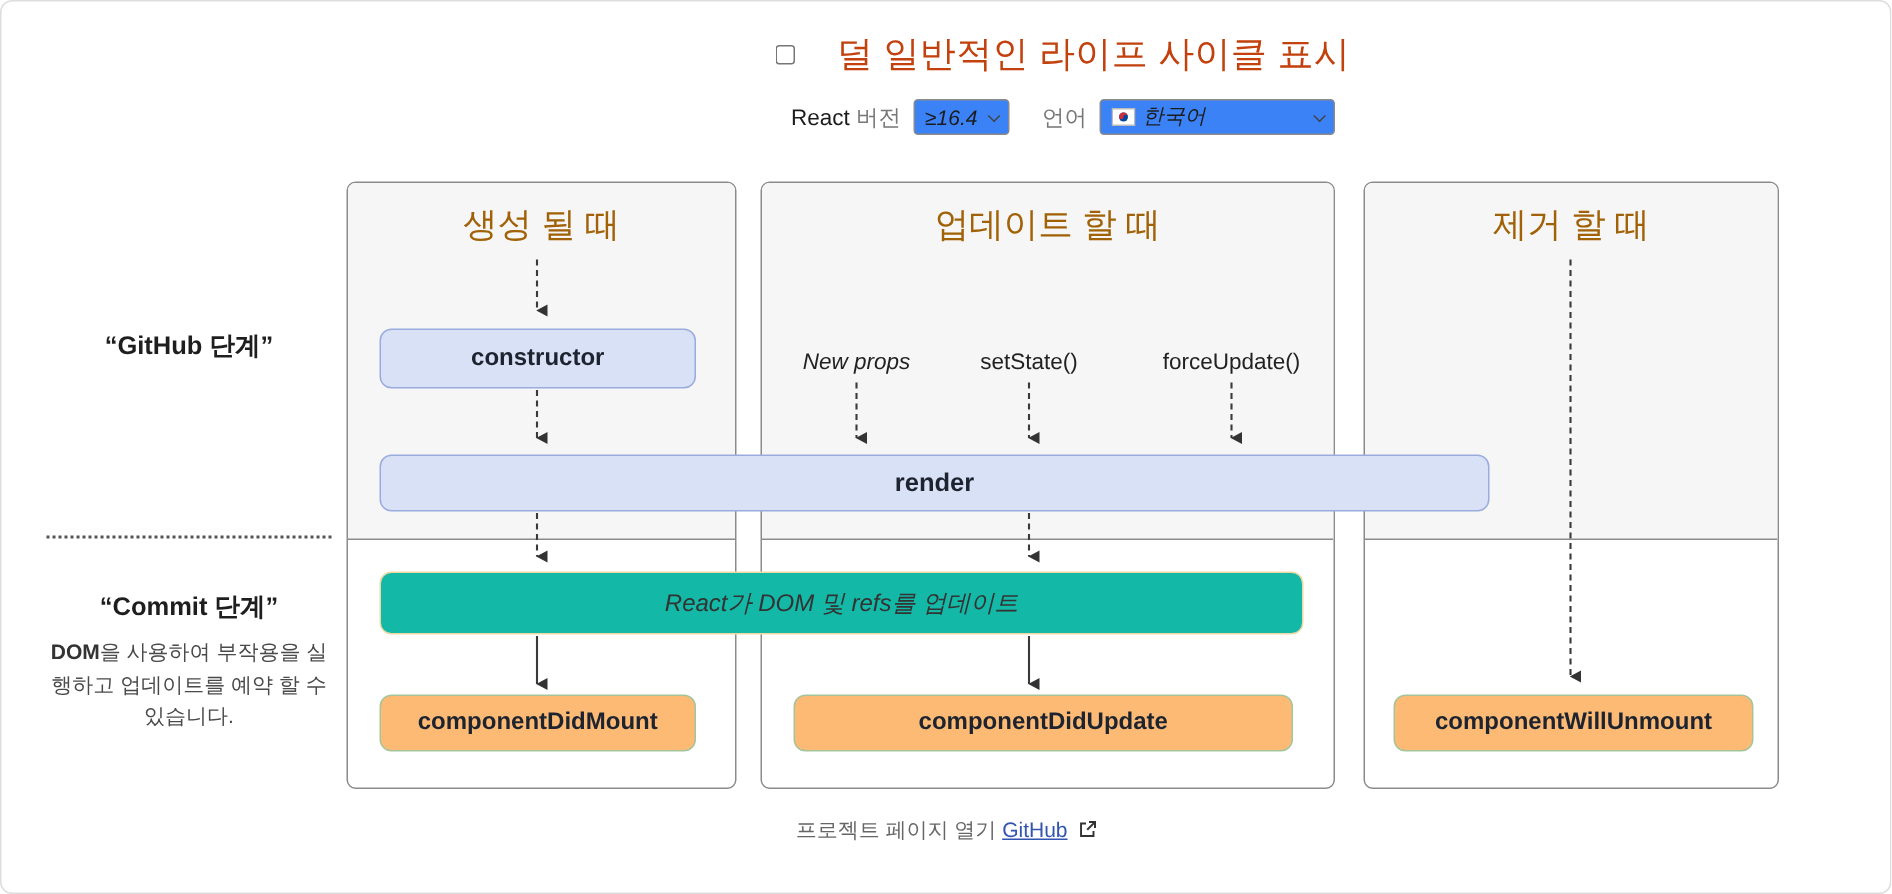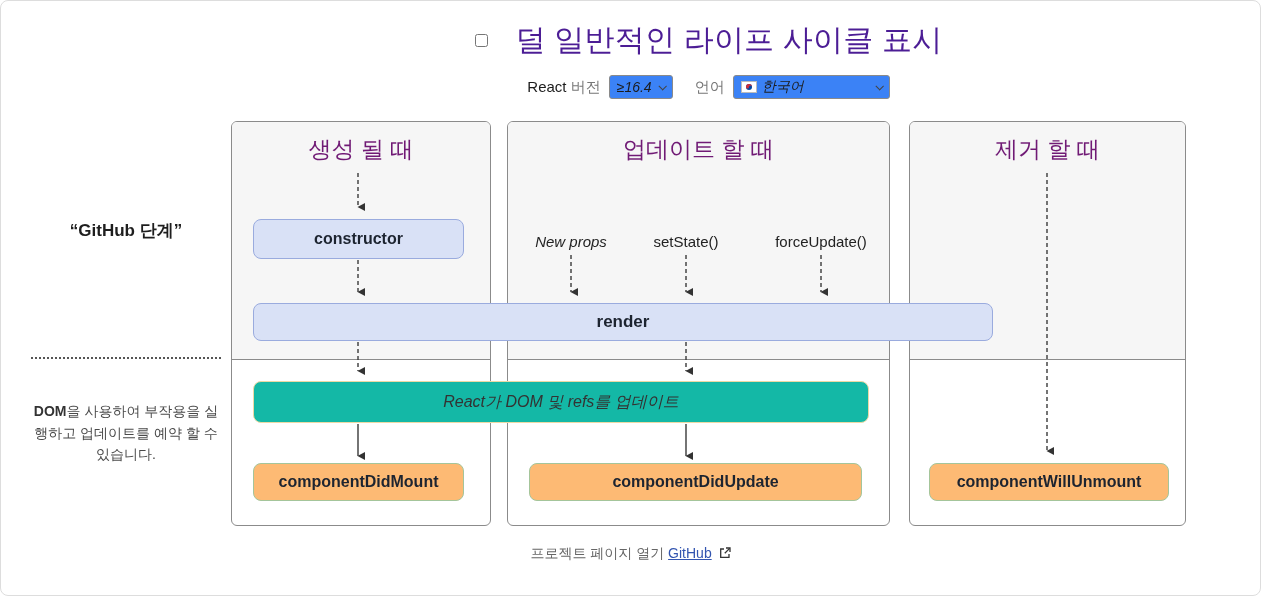--- a/index.html
+++ b/index.html
@@ -19,21 +19,21 @@
   
   .header-zone { position: absolute; left: 230px; top: 0; width: 955px; }
   .title-row {
     display: flex; justify-content: center; align-items: center;
     margin-top: 19px; cursor: pointer;
   }
   .title-checkbox {
     width: 13px; height: 13px; margin-right: 4px;
     accent-color: #888; flex: 0 0 auto;
   }
-  .title-text { font-size: 30px; color: #4c1d95; letter-spacing: 0.2px; margin-left: 24px; }
+  .title-text { font-size: 24px; color: #c2410c; letter-spacing: 0.2px; margin-left: 24px; }
   .options-row {
     display: flex; justify-content: center; align-items: center;
     margin-top: 14px; font-size: 15px; gap: 8px;
   }
   .opt-strong { color: #1c1c1c; }
   .opt-label { color: #777; }
   .select-box {
     display: inline-flex; align-items: center;
     border: 1px solid #8a8a8a; border-radius: 3px;
     background: #3b82f6; height: 24px; padding: 0 7px;
@@ -67,21 +67,21 @@
   }
   .col-1 { left: 230px; width: 260px; }
   .col-2 { left: 506px; width: 383px; }
   .col-3 { left: 908px; width: 277px; }
   .col-top {
     position: absolute; left: 0; top: 0; width: 100%; height: 238px;
     background: #f6f6f6; border-bottom: 1px solid #8b8b8b;
   }
   .col-title {
     position: absolute; top: 12px; left: 0; width: 100%;
-    text-align: center; font-size: 23px; font-weight: 500; color: #701a75;
+    text-align: center; font-size: 23px; font-weight: 500; color: #a16207;
   }
   
   .node {
     position: absolute; z-index: 3;
     display: flex; align-items: center; justify-content: center;
     border-radius: 8px; font-size: 16px; font-weight: bold; color: #1d2430;
     text-decoration: none; cursor: pointer;
   }
   .node-blue  { background: #d9e1f6; border: 1.5px solid #9aabde; }
   .node-green { background: #fdba74; border: 1.5px solid #a4c59b; }
@@ -139,20 +139,21 @@
       </span>
     </div>
   </div>
 
   <div class="side-panel">
     <div class="render-block">
       <div class="phase-title">“GitHub 단계”</div>
     </div>
     <div class="phase-divider"></div>
     <div class="commit-block">
+      <div class="phase-title">“Commit 단계”</div>
       <div class="phase-desc"><b>DOM</b><span>을 사용하여 부작용을 실행하고 업데이트를 예약 할 수 있습니다.</span></div>
     </div>
   </div>
 
   <div class="column col-1">
     <div class="col-top"></div>
     <div class="col-title">생성 될 때</div>
   </div>
   <div class="column col-2">
     <div class="col-top"></div>

